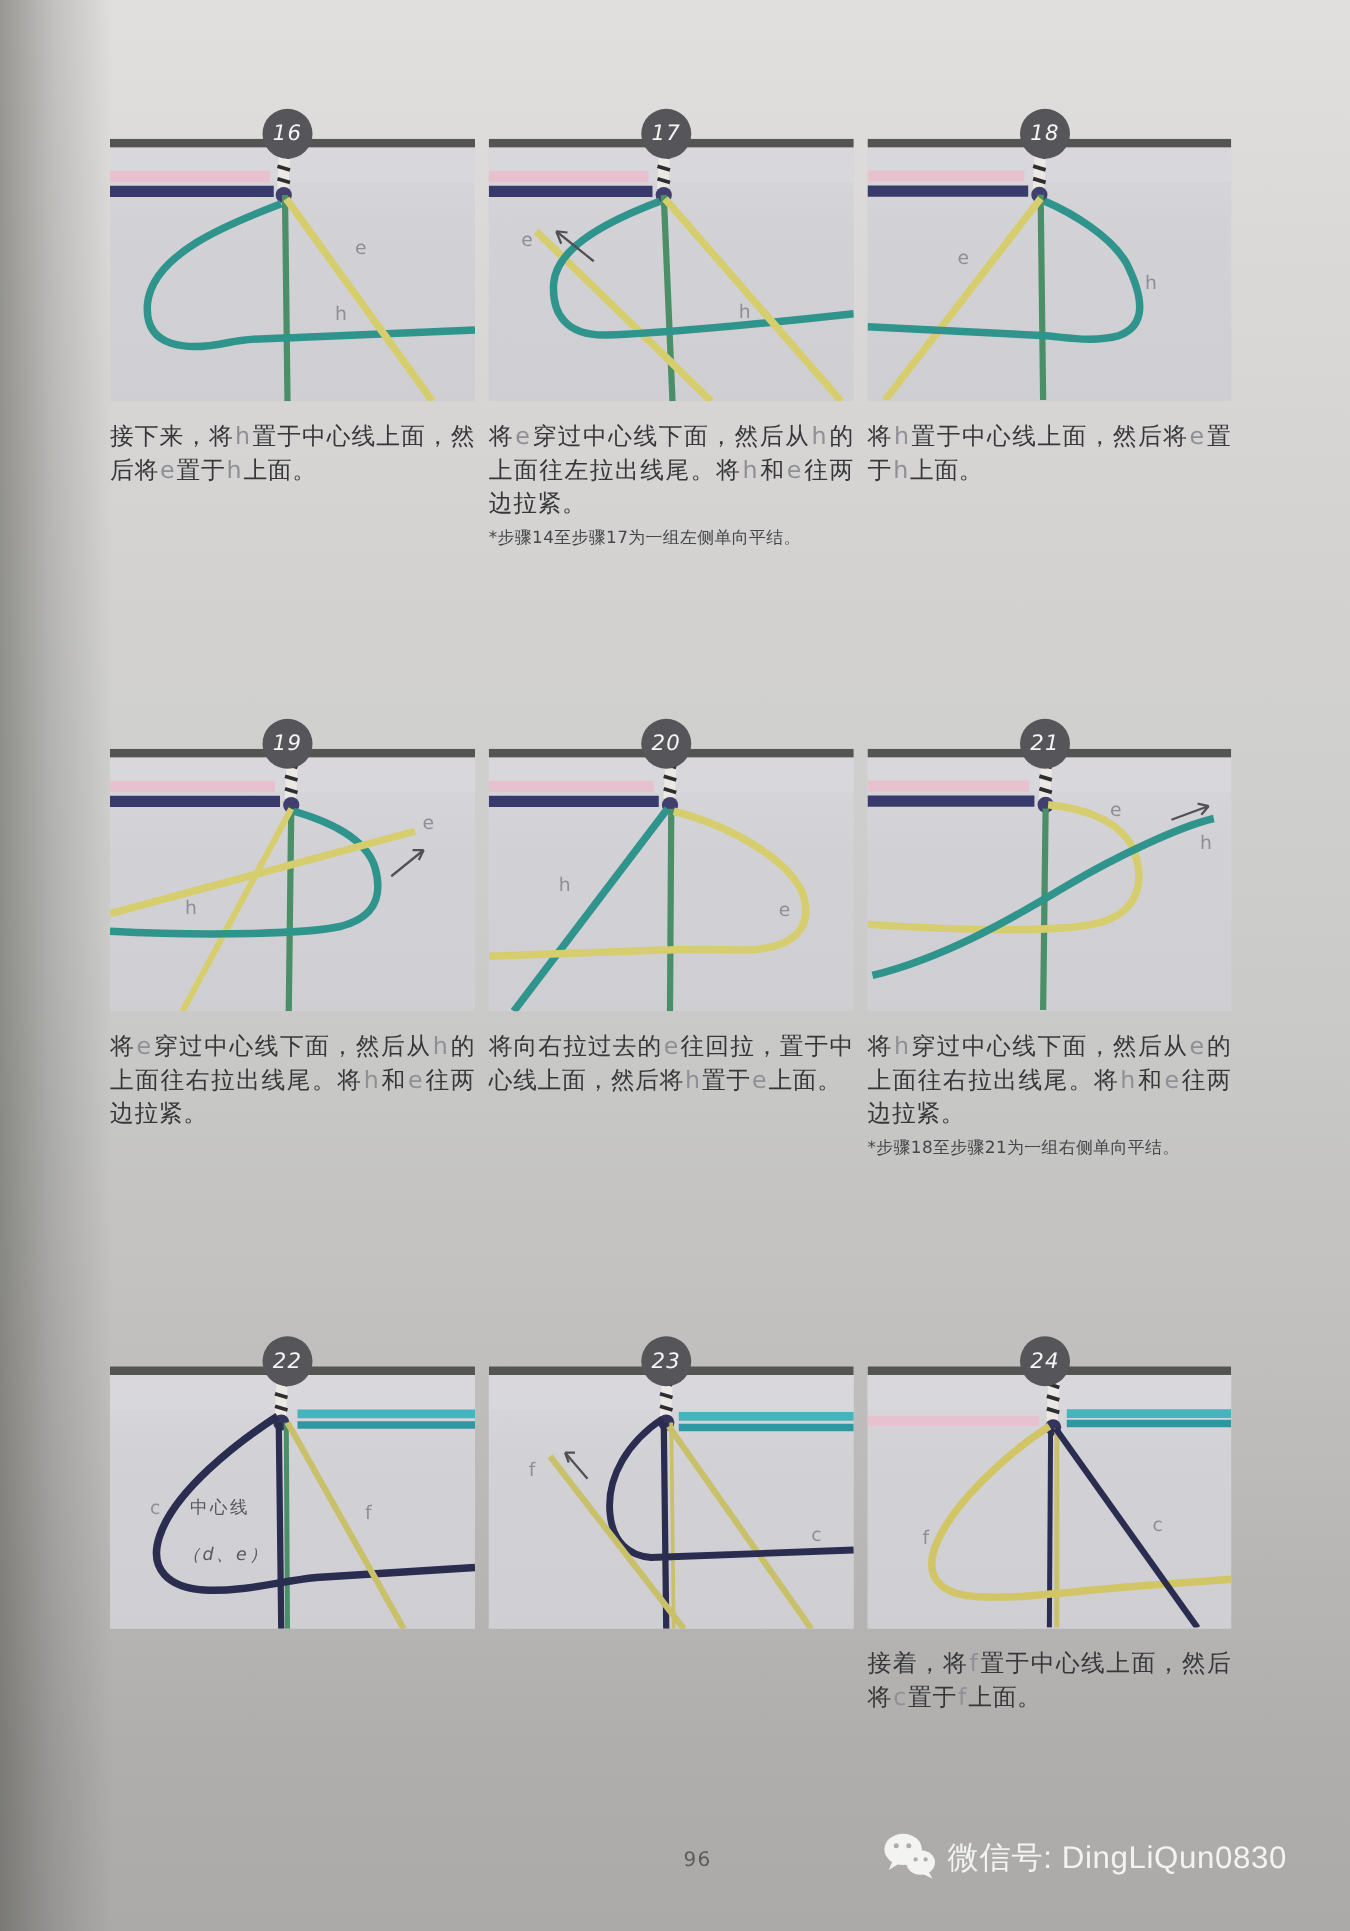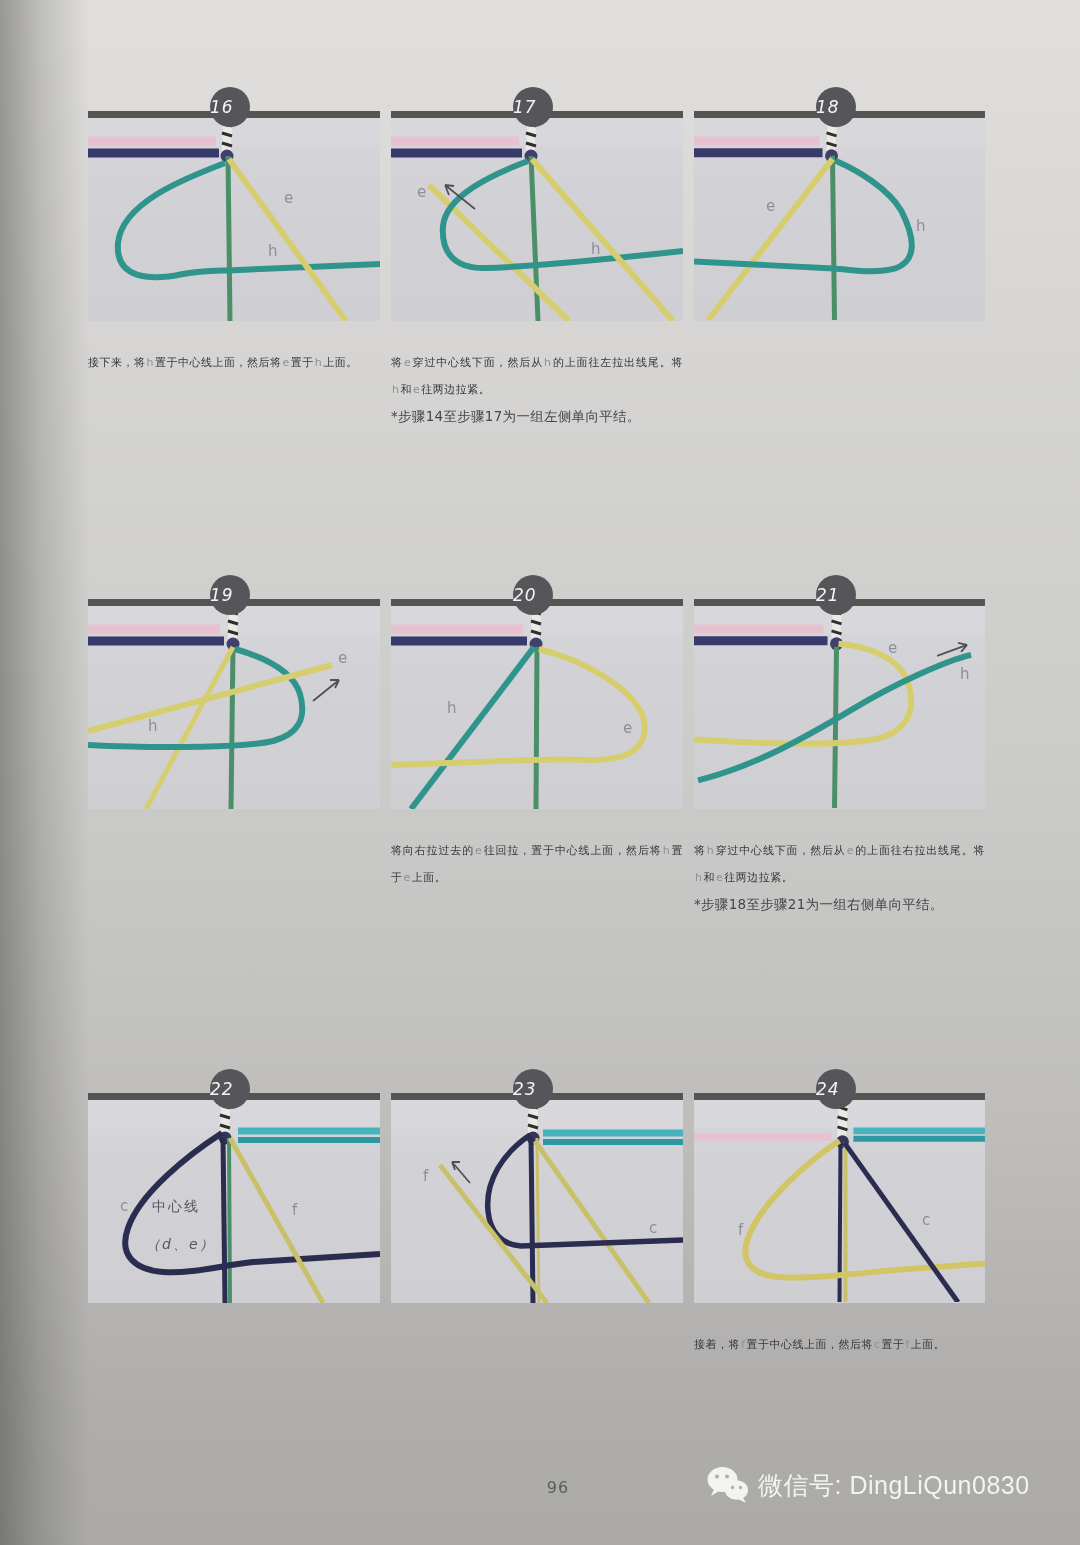--- a/index.html
+++ b/index.html
@@ -17,36 +17,36 @@
     background:linear-gradient(90deg, rgba(52,52,48,0.42) 0px, rgba(52,52,48,0.18) 42px, rgba(52,52,48,0.0) 90px);
   }
   .steps-grid {
     position:absolute; left:88px; top:87px; width:897px;
     display:grid; grid-template-columns:292px 292px 291px;
     grid-template-rows:488px 494px auto; column-gap:11px; align-items:start;
   }
   .panel { position:relative; }
   .badge {
     position:absolute; left:122px; top:0; width:40px; height:40px; border-radius:50%;
-    background:#55555a; color:#f4f4f2; display:flex; align-items:center; 
+    background:#55555a; color:#f4f4f2; display:flex; align-items:center; justify-content:center;
     font-size:17px; font-style:italic; letter-spacing:1px; z-index:3;
   }
   .photo {
     position:relative; margin-top:24px; width:100%; height:210px;
     background:linear-gradient(180deg,#d8d6db 0%, #d2d2d6 35%, #cfcfd3 100%);
     z-index:1;
   }
   .photo svg { position:absolute; inset:0; display:block; }
   .pl {
     position:absolute; font-size:15px; color:#8e8e96; z-index:2; line-height:1;
   }
   .pl.cn { font-size:14px; color:#55555c; letter-spacing:2px; }
   .caption {
-    margin-top:28px; width:100%;
-    font-size:11px; line-height:27px; color:#37373b; letter-spacing:0.5px;
+    margin-top:15px; width:100%;
+    font-size:19px; line-height:27px; color:#37373b; letter-spacing:0.5px;
     text-align:justify;
   }
   .caption .latin { color:#8f8f97; padding:0 1px; }
   .footnote {
     margin-top:3px; font-size:13.5px; line-height:20px; color:#46464a; letter-spacing:0.3px;
   }
   .footnote:empty { display:none; }
   .page-number {
     position:absolute; left:528px; top:1478px; width:60px; text-align:center;
     font-size:16px; color:#5c5c5a; letter-spacing:1px;
@@ -130,20 +130,21 @@
           <path d="M139,6 L137,46" stroke="#ece9e4" stroke-width="9" stroke-linecap="round"></path>
           <path d="M134,12 l9,3 M133,22 l10,3 M133,32 l10,3" stroke="#2e2e30" stroke-width="3"></path>
           <circle cx="138" cy="45" r="6.5" fill="#413f6e"></circle>
           <path d="M139,45 L141,210" stroke="#4a8f68" stroke-width="5" fill="none"></path>
           <path d="M139,48 L14,210" stroke="#d6ce6e" stroke-width="6" fill="none"></path>
           <path d="M142,50 C165,60 195,78 208,100 C222,128 224,150 202,158 C180,164 158,159 140,158 L0,151" stroke="#2f948c" stroke-width="6" fill="none"></path>
         </svg>
         <span class="pl" style="left:72px; top:88px;">e</span>
         <span class="pl" style="left:222px; top:108px;">h</span>
       </div>
+      <div class="caption"><span>将</span><span class="latin">h</span><span>置于中心线上面，然后将</span><span class="latin">e</span><span>置于</span><span class="latin">h</span><span>上面。</span></div>
 
     </div>
 
     <div class="panel">
       <div class="badge">
           <span>19</span>
         </div>
       <div class="photo">
         <svg viewBox="0 0 292 210">
           <rect x="0" y="0" width="292" height="7" fill="#545452"></rect>
@@ -155,20 +156,21 @@
           <circle cx="145" cy="45" r="6.5" fill="#413f6e"></circle>
           <path d="M145,48 L143,210" stroke="#4a8f68" stroke-width="5" fill="none"></path>
           <path d="M145,48 L58,210" stroke="#d6ce6e" stroke-width="5" fill="none"></path>
           <path d="M147,50 C175,58 205,72 212,95 C219,120 210,135 185,142 C160,148 80,150 0,146" stroke="#2f948c" stroke-width="6" fill="none"></path>
           <path d="M0,132 L244,66" stroke="#d6ce6e" stroke-width="6" fill="none"></path>
           <path d="M225,102 L251,81 M251,81 L242,81 M251,81 L247,89" stroke="#505056" stroke-width="1.8" fill="none"></path>
         </svg>
         <span class="pl" style="left:60px; top:120px;">h</span>
         <span class="pl" style="left:250px; top:52px;">e</span>
       </div>
+      <div class="caption"><span>将</span><span class="latin">e</span><span>穿过中心线下面，然后从</span><span class="latin">h</span><span>的上面往右拉出线尾。将</span><span class="latin">h</span><span>和</span><span class="latin">e</span><span>往两边拉紧。</span></div>
 
     </div>
 
     <div class="panel">
       <div class="badge">
           <span>20</span>
         </div>
       <div class="photo">
         <svg viewBox="0 0 292 210">
           <rect x="0" y="0" width="292" height="7" fill="#545452"></rect>

